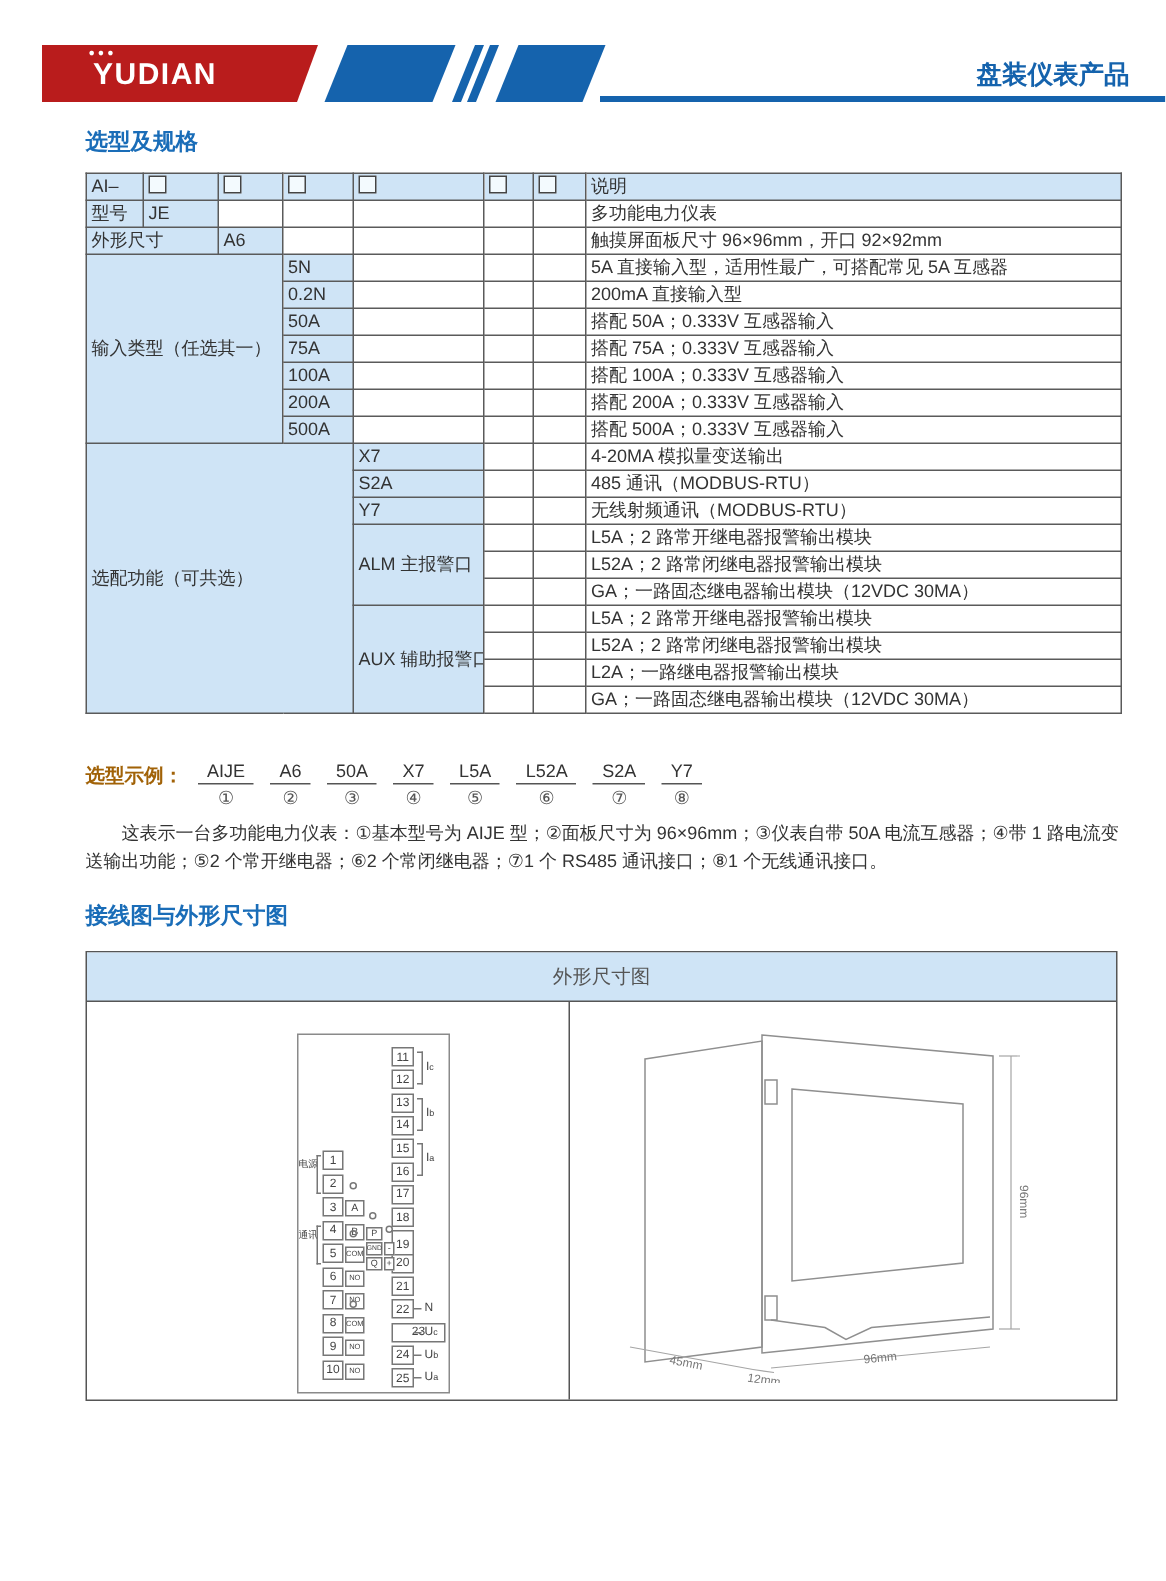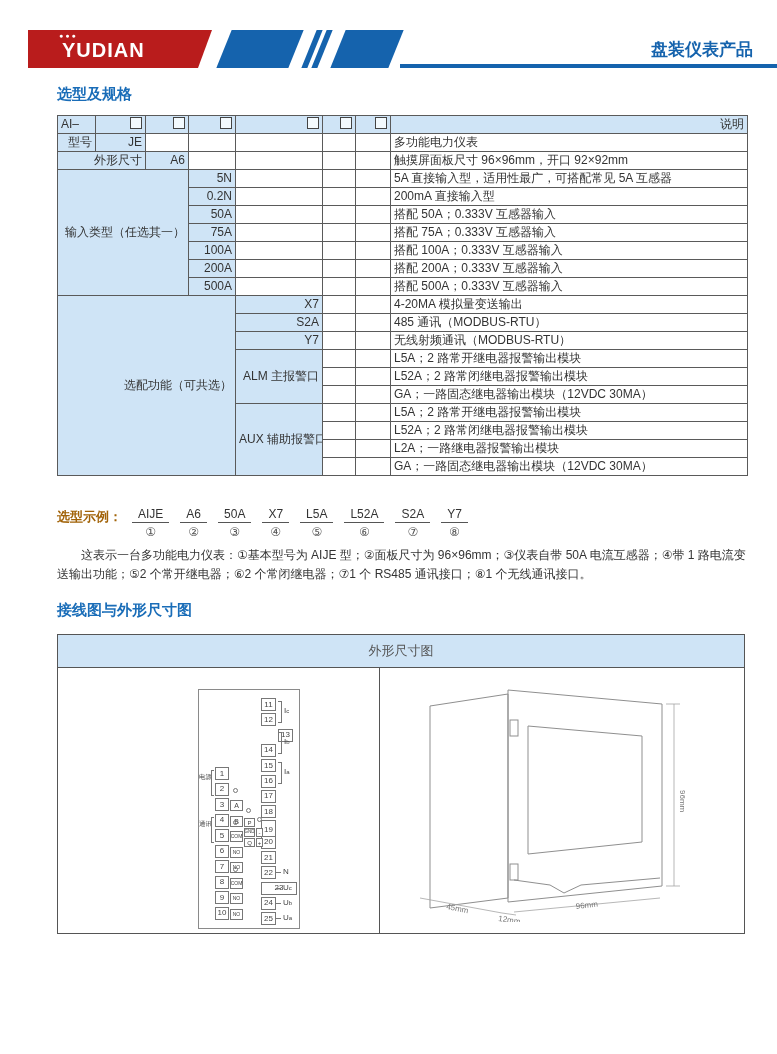--- a/index.html
+++ b/index.html
@@ -17,21 +17,21 @@
   .band-line{position:absolute;left:400px;bottom:0;width:377px;height:4px;background:#1563ad;}
   .product-line{position:absolute;right:24px;top:38px;color:#1563ad;font-size:17px;font-weight:bold;}
 
   .h1{position:absolute;left:57px;color:#1a6db8;font-weight:bold;font-size:15px;}
   .h1.spec{top:85px;} .h1.diag{top:601px;}
 
   
   table.spec{position:absolute;left:57px;top:115px;width:690px;border-collapse:collapse;table-layout:fixed;font-size:12px;color:#333;}
   table.spec td{border:1px solid #5a5a5a;height:17px;padding:0 3px;overflow:hidden;white-space:nowrap;line-height:1.15;}
   td.b{background:#cfe4f6;}
-  td.c{text-align:right;}
+  td.c{text-align:left;}
   td.l{text-align:left;padding-left:8px;}
   td.d{padding-left:7px;}
   .chk{display:inline-block;width:10px;height:10px;border:1px solid #444;background:#f3fafe;vertical-align:-1px;}
 
   
   .example{position:absolute;left:57px;top:507px;display:flex;align-items:flex-start;}
   .ex-label{color:#a16207;font-weight:bold;font-size:13px;margin-right:10px;margin-top:1px;}
   .ex-item{display:flex;flex-direction:column;align-items:center;margin-right:11px;}
   .ex-code{font-size:12px;color:#333;border-bottom:1px solid #555;padding:0 6px 1px;}
   .ex-num{font-size:12px;color:#555;margin-top:2px;}
@@ -291,21 +291,21 @@
           <div class="wbx" style="left:16px;top:108px;width:14px;height:13px;font-size:8px">3</div>
           <div class="wbx" style="left:16px;top:123.5px;width:14px;height:13px;font-size:8px">4</div>
           <div class="wbx" style="left:16px;top:139px;width:14px;height:13px;font-size:8px">5</div>
           <div class="wbx" style="left:16px;top:154.5px;width:14px;height:13px;font-size:8px">6</div>
           <div class="wbx" style="left:16px;top:170px;width:14px;height:13px;font-size:8px">7</div>
           <div class="wbx" style="left:16px;top:185.5px;width:14px;height:13px;font-size:8px">8</div>
           <div class="wbx" style="left:16px;top:201px;width:14px;height:13px;font-size:8px">9</div>
           <div class="wbx" style="left:16px;top:216.5px;width:14px;height:13px;font-size:8px">10</div>
           <div class="wbx" style="left:62px;top:8px;width:15px;height:13px;font-size:8px">11</div>
           <div class="wbx" style="left:62px;top:23.3px;width:15px;height:13px;font-size:8px">12</div>
-          <div class="wbx" style="left:79px;top:38.6px;width:15px;height:13px;font-size:8px">13</div>
+          <div class="wbx" style="left:62px;top:38.6px;width:15px;height:13px;font-size:8px">13</div>
           <div class="wbx" style="left:62px;top:53.900000000000006px;width:15px;height:13px;font-size:8px">14</div>
           <div class="wbx" style="left:62px;top:69.2px;width:15px;height:13px;font-size:8px">15</div>
           <div class="wbx" style="left:62px;top:84.5px;width:15px;height:13px;font-size:8px">16</div>
           <div class="wbx" style="left:62px;top:99.80000000000001px;width:15px;height:13px;font-size:8px">17</div>
           <div class="wbx" style="left:62px;top:115.10000000000001px;width:15px;height:13px;font-size:8px">18</div>
           <div class="wbx" style="left:62px;top:130.4px;width:15px;height:19px;font-size:8px">19</div>
           <div class="wbx" style="left:62px;top:145.70000000000002px;width:15px;height:13px;font-size:8px">20</div>
           <div class="wbx" style="left:62px;top:161px;width:15px;height:13px;font-size:8px">21</div>
           <div class="wbx" style="left:62px;top:176.3px;width:15px;height:13px;font-size:8px">22</div>
           <div class="wbx" style="left:62px;top:191.60000000000002px;width:36px;height:13px;font-size:8px">23</div>

